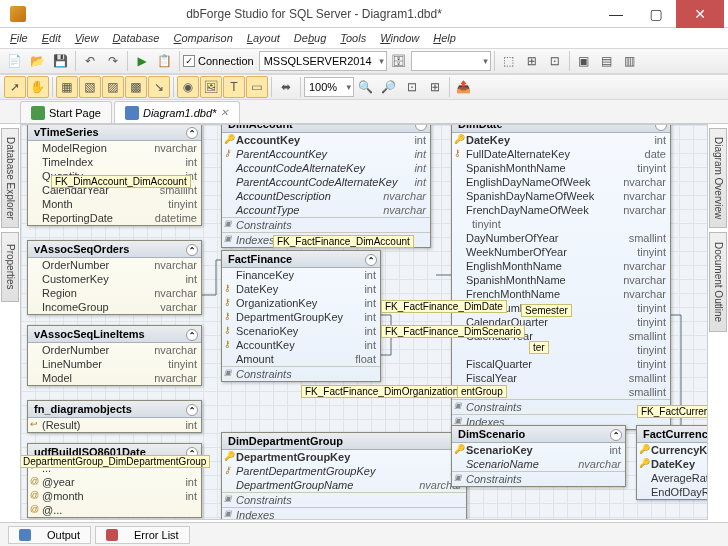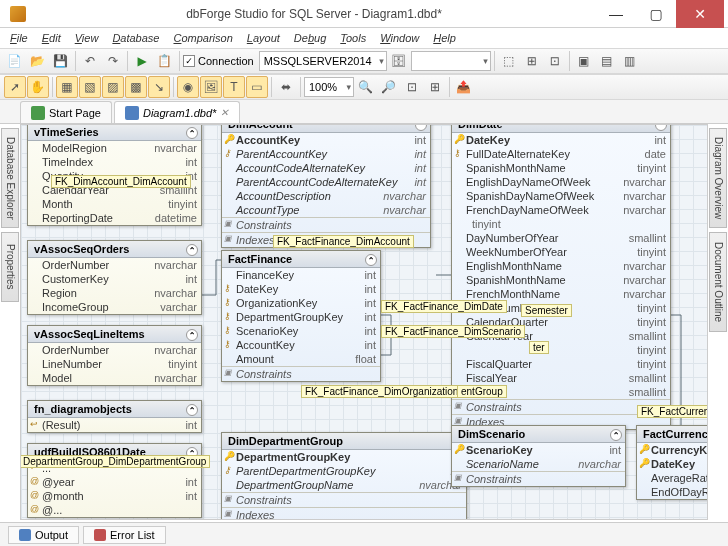--- a/index.html
+++ b/index.html
@@ -41,21 +41,21 @@
 .row .n { flex: 1; color: #333; }
 .row .t { color: #666; padding-left: 6px; }
 .row.pk .n { font-weight: bold; }
 .row.sec { font-style: italic; color:#666; }
 .section { border-top:1px solid #c8c8bc; padding:1px 4px 1px 14px; position:relative; font-style:italic; color:#555;}
 .section:before { content:"▣"; position:absolute; left:2px; font-size:8px; color:#888;}
 
 .fk-label { position:absolute; background:#fffcd0; border:1px solid #c8c070; padding:0 3px; font-size:10px; white-space:nowrap; z-index:5; }
 
 .bottombar { position:absolute; bottom:0; left:0; right:0; height:24px; background:#f4f4f4; border-top:1px solid #ccc; display:flex; align-items:center; padding:0 8px; gap:4px; }
-.bottombar .btab { padding:2px 10px; border:1px solid #ccc; background:#fafafa; display:flex; align-items:center; gap:4px; font-size:11px; }
+.bottombar .btab { padding:2px 10px; border:1px solid #ccc; background:#fafafa; display:flex; align-items:center; gap:16px; font-size:11px; }
 .bottombar .bicon { width:12px; height:12px; border-radius:2px; }
 
 svg.conn { position:absolute; top:0; left:0; width:100%; height:100%; pointer-events:none; }
 svg.conn path { stroke:#5a6a74; stroke-width:1; fill:none; }
 </style>
 </head>
 <body>
 
 <div class="titlebar">
   <div class="icon"></div>

